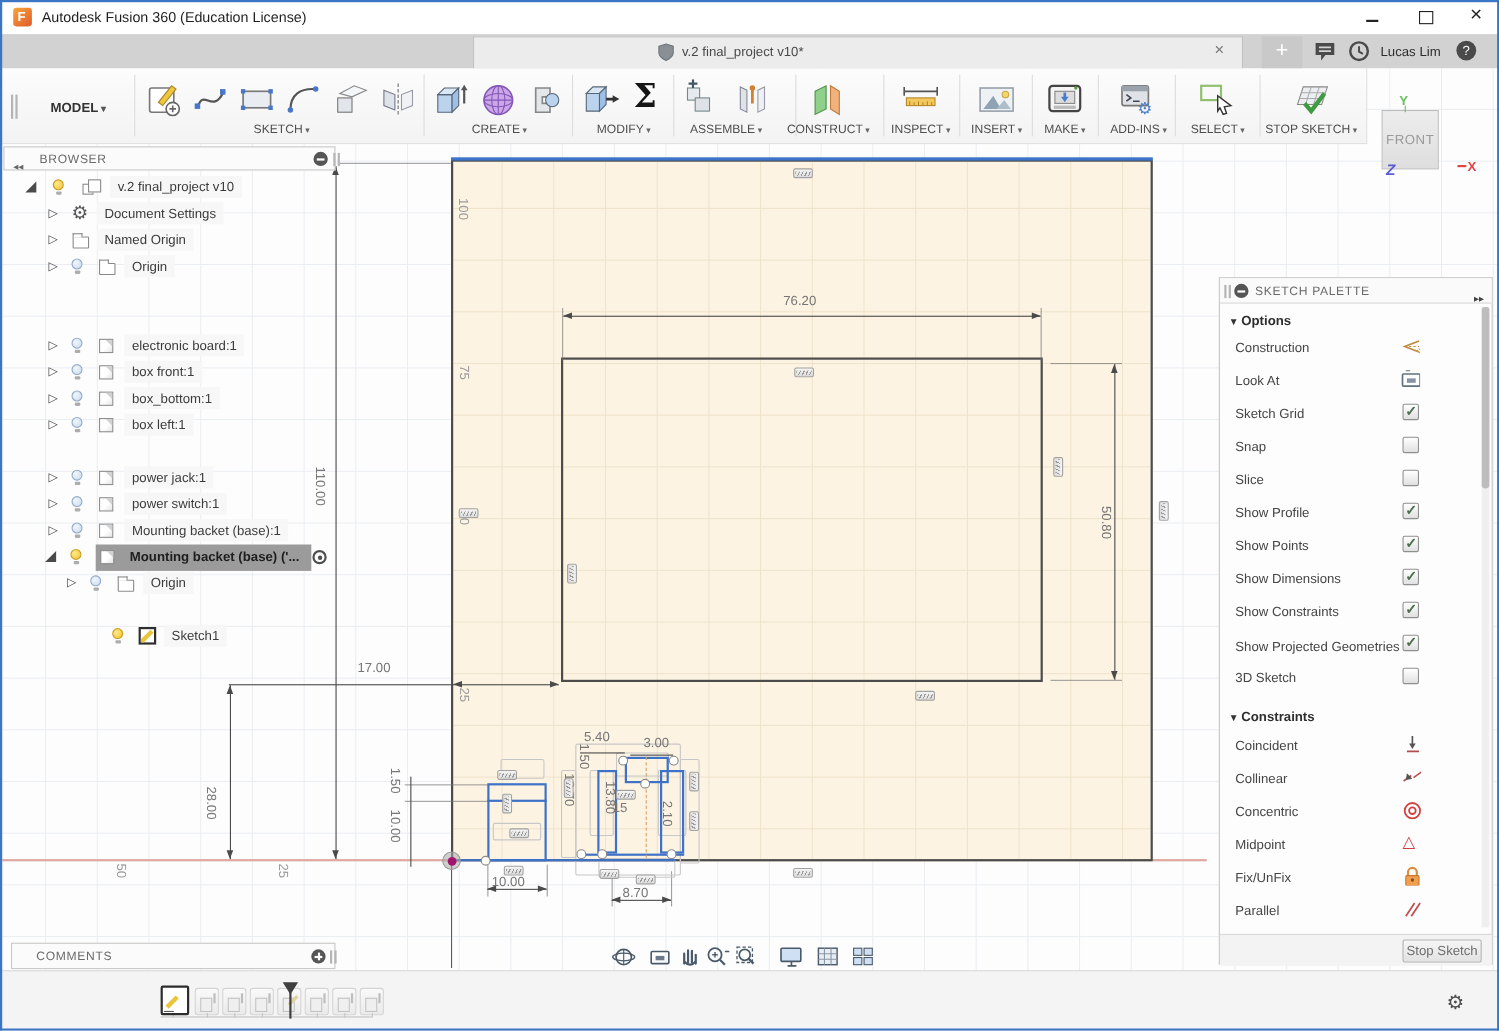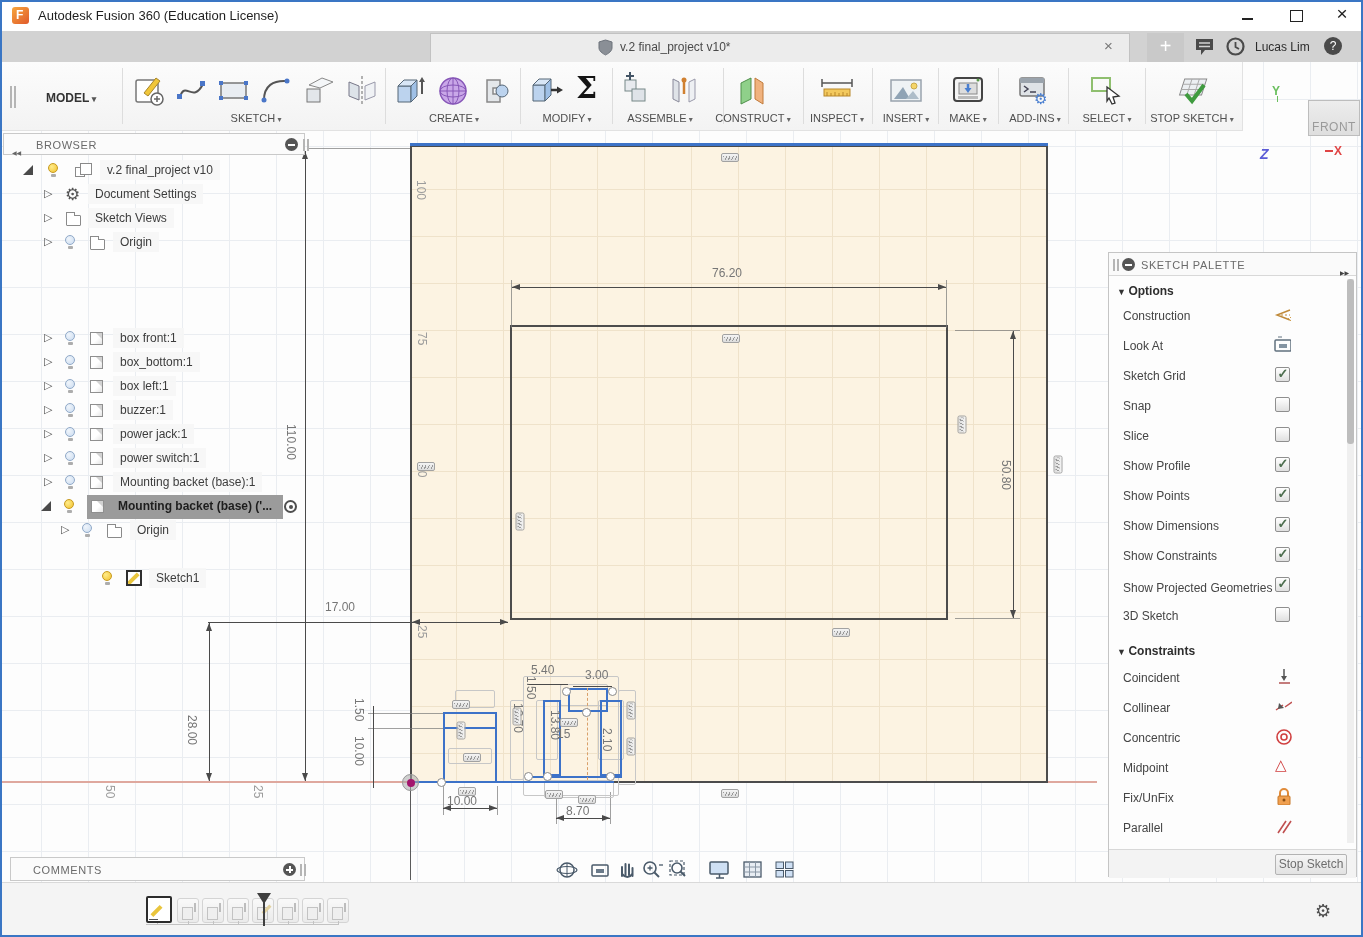--- a/index.html
+++ b/index.html
@@ -56,21 +56,21 @@
 .blv{width:2px;background:#3d72c8;z-index:6}
 .node{width:9px;height:9px;border-radius:50%;background:#fff;border:1px solid #8a8a8a;z-index:8}
 .dashv{width:0;border-left:1px dashed #d9a06a;z-index:7}
 .gh{border:1px solid #c7c7c7;border-radius:2px;z-index:5}
 .hk{width:18px;height:9px;border:1px solid #a2a2a2;border-radius:2px;background:linear-gradient(#f4f4f4,#dcdcdc);z-index:7}
 .hk::after{content:"";position:absolute;left:1px;right:1px;bottom:1px;height:4px;background:repeating-linear-gradient(115deg,#9a9a9a 0 1px,transparent 1px 3px)}
 .hkv{transform:rotate(90deg)}
 .origring{left:402px;top:774px;width:17px;height:17px;border-radius:50%;background:rgba(170,170,170,.55);border:1px solid #979797;z-index:9}
 .origdot{left:406.5px;top:778.5px;width:8px;height:8px;border-radius:50%;background:#a3156d;z-index:10}
 
-.vcube{left:1308px;top:100px;width:52px;height:36px;background:linear-gradient(#ededed,#dedede);border:1px solid #bdbdbd;text-align:center;z-index:6}
+.vcube{left:1256px;top:100px;width:52px;height:54px;background:linear-gradient(#ededed,#dedede);border:1px solid #bdbdbd;text-align:center;z-index:6}
 .vcface{margin-top:19px;font-size:12px;color:#9a9a9a;letter-spacing:.5px}
 .axy{left:1272px;top:84px;color:#6abf5e;font-size:12px;font-weight:bold;z-index:6}
 .axz{left:1260px;top:146px;color:#5b5bd6;font-size:14px;font-weight:bold;font-style:italic;z-index:6}
 .axx{left:1334px;top:144px;color:#e04545;font-size:12px;font-weight:bold;z-index:6}
 
 .phead{background:#fbfbfb;border:1px solid #c9c9c9;z-index:12}
 .pheadtxt{font-size:11px;color:#6a6a6a;letter-spacing:.6px}
 .collapsel::after{content:"◀◀";font-size:6px;color:#666}
 .expandr::after{content:"▶▶";font-size:6px;color:#444}
 .cminus{width:13px;height:13px;border-radius:50%;background:#555}.cminus::after{content:"";position:absolute;left:3px;top:5.5px;width:7px;height:2px;background:#fff}
@@ -468,51 +468,51 @@
       <span class="abs tlabel" style="left:97px;top:1px">v.2 final_project v10</span>
     </div>
   <div class="abs trow" style="top:183px">
       <span class="abs col" style="left:41px;top:4px"></span>
       <span class="abs ic-gear" style="left:62px;top:3px"></span>
       <span class="abs tlabel" style="left:85px;top:1px">Document Settings</span>
     </div>
   <div class="abs trow" style="top:207px">
       <span class="abs col" style="left:41px;top:4px"></span>
       <span class="abs ic-folder" style="left:63px;top:8px"></span>
-      <span class="abs tlabel" style="left:85px;top:1px">Sketch Views</span>
+      <span class="abs tlabel" style="left:85px;top:1px">Named Origin</span>
     </div>
   <div class="abs trow" style="top:231px">
       <span class="abs col" style="left:41px;top:4px"></span>
       <span class="abs bulb boff" style="left:62px;top:4px"></span>
       <span class="abs ic-folder" style="left:87px;top:8px"></span>
       <span class="abs tlabel" style="left:110px;top:1px">Origin</span>
     </div>
+  <div class="abs trow" style="top:303px">
+      <span class="abs col" style="left:41px;top:4px"></span>
+      <span class="abs bulb boff" style="left:62px;top:4px"></span>
+      <span class="abs ic-cube" style="left:87px;top:5px"></span>
+      <span class="abs tlabel" style="left:110px;top:1px">electronic board:1</span>
+    </div>
   <div class="abs trow" style="top:327px">
       <span class="abs col" style="left:41px;top:4px"></span>
       <span class="abs bulb boff" style="left:62px;top:4px"></span>
       <span class="abs ic-cube" style="left:87px;top:5px"></span>
       <span class="abs tlabel" style="left:110px;top:1px">box front:1</span>
     </div>
   <div class="abs trow" style="top:351px">
       <span class="abs col" style="left:41px;top:4px"></span>
       <span class="abs bulb boff" style="left:62px;top:4px"></span>
       <span class="abs ic-cube" style="left:87px;top:5px"></span>
       <span class="abs tlabel" style="left:110px;top:1px">box_bottom:1</span>
     </div>
   <div class="abs trow" style="top:375px">
       <span class="abs col" style="left:41px;top:4px"></span>
       <span class="abs bulb boff" style="left:62px;top:4px"></span>
       <span class="abs ic-cube" style="left:87px;top:5px"></span>
       <span class="abs tlabel" style="left:110px;top:1px">box left:1</span>
-    </div>
-  <div class="abs trow" style="top:399px">
-      <span class="abs col" style="left:41px;top:4px"></span>
-      <span class="abs bulb boff" style="left:62px;top:4px"></span>
-      <span class="abs ic-cube" style="left:87px;top:5px"></span>
-      <span class="abs tlabel" style="left:110px;top:1px">buzzer:1</span>
     </div>
   <div class="abs trow" style="top:423px">
       <span class="abs col" style="left:41px;top:4px"></span>
       <span class="abs bulb boff" style="left:62px;top:4px"></span>
       <span class="abs ic-cube" style="left:87px;top:5px"></span>
       <span class="abs tlabel" style="left:110px;top:1px">power jack:1</span>
     </div>
   <div class="abs trow" style="top:447px">
       <span class="abs col" style="left:41px;top:4px"></span>
       <span class="abs bulb boff" style="left:62px;top:4px"></span>

